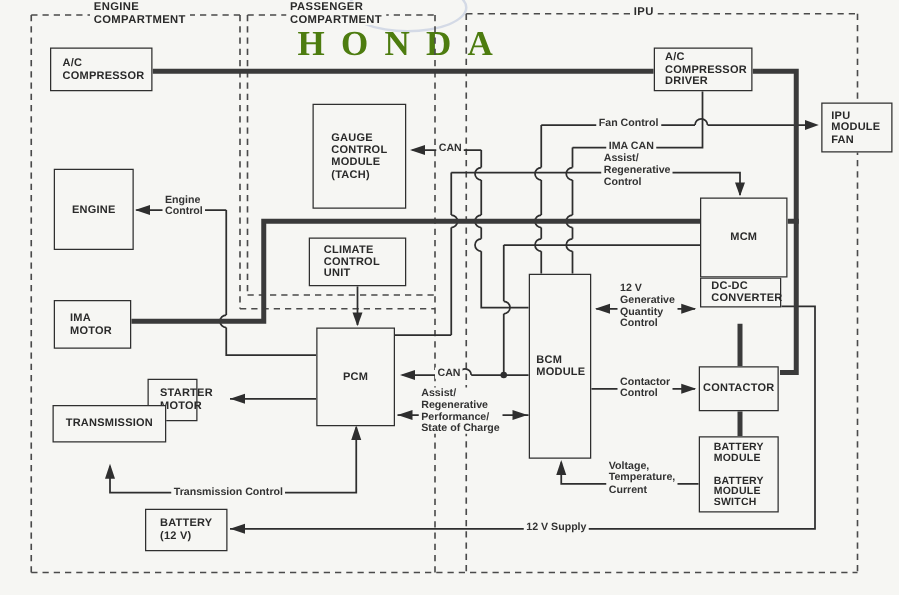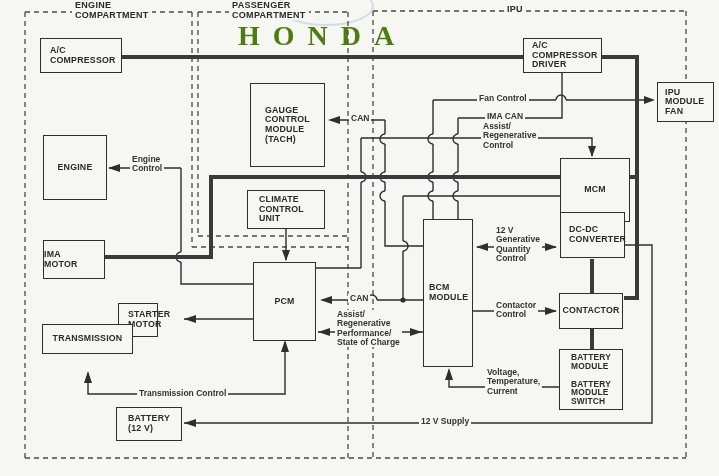--- a/index.html
+++ b/index.html
@@ -103,21 +103,21 @@
 
   <div class="box" style="left:40px;top:38px;width:82px;height:35px;padding-left:9px">
     <span>A/C
 COMPRESSOR</span>
     </div>
 
   <div class="box center" style="left:43px;top:135px;width:64px;height:65px">
     <span>ENGINE</span>
     </div>
 
-  <div class="box" style="left:43px;top:240px;width:62px;height:39px;padding-left:0">
+  <div class="box" style="left:43px;top:240px;width:62px;height:39px;padding-left:12px">
     <span>IMA
 MOTOR</span>
     </div>
 
   <div class="box" style="left:118px;top:303px;width:40px;height:34px;padding-left:9px">
     <span>STARTER
 MOTOR</span>
     </div>
 
   <div class="box center" style="left:42px;top:324px;width:91px;height:30px">
@@ -160,21 +160,21 @@
 
   <div class="box center" style="left:560px;top:158px;width:70px;height:64px">
     <span>MCM</span>
     </div>
 
   <div class="box" style="left:423px;top:219px;width:50px;height:148px;padding-left:5px">
     <span>BCM
 MODULE</span>
     </div>
 
-  <div class="box" style="left:560px;top:212px;width:65px;height:46px;padding-left:8px">
+  <div class="box" style="left:560px;top:222px;width:65px;height:24px;padding-left:8px">
     <span>DC-DC
 CONVERTER</span>
     </div>
 
   <div class="box center" style="left:559px;top:293px;width:64px;height:36px">
     <span>CONTACTOR</span>
     </div>
 
   <div class="box" style="left:559px;top:349px;width:64px;height:61px;padding-left:11px">
     <span style="font-size:8.4px;line-height:8.8px">BATTERY

